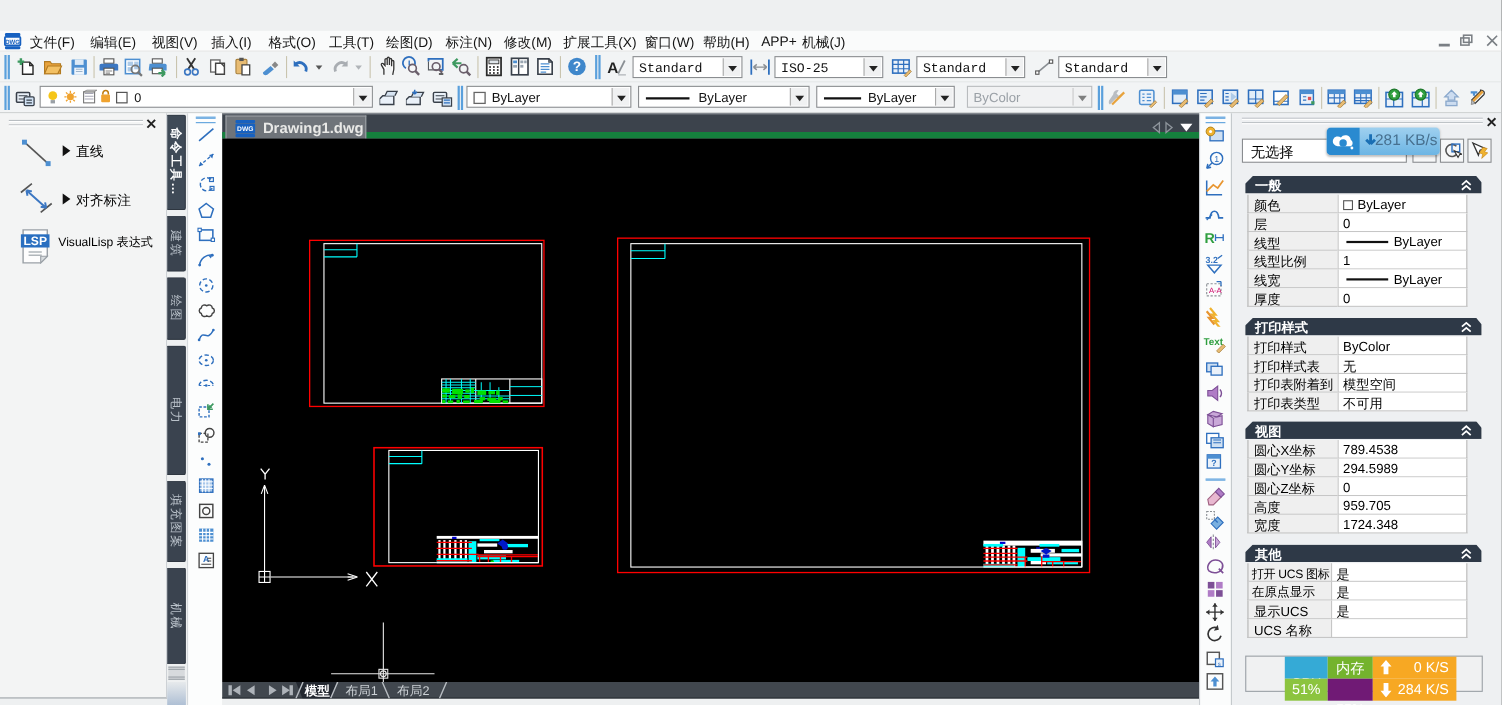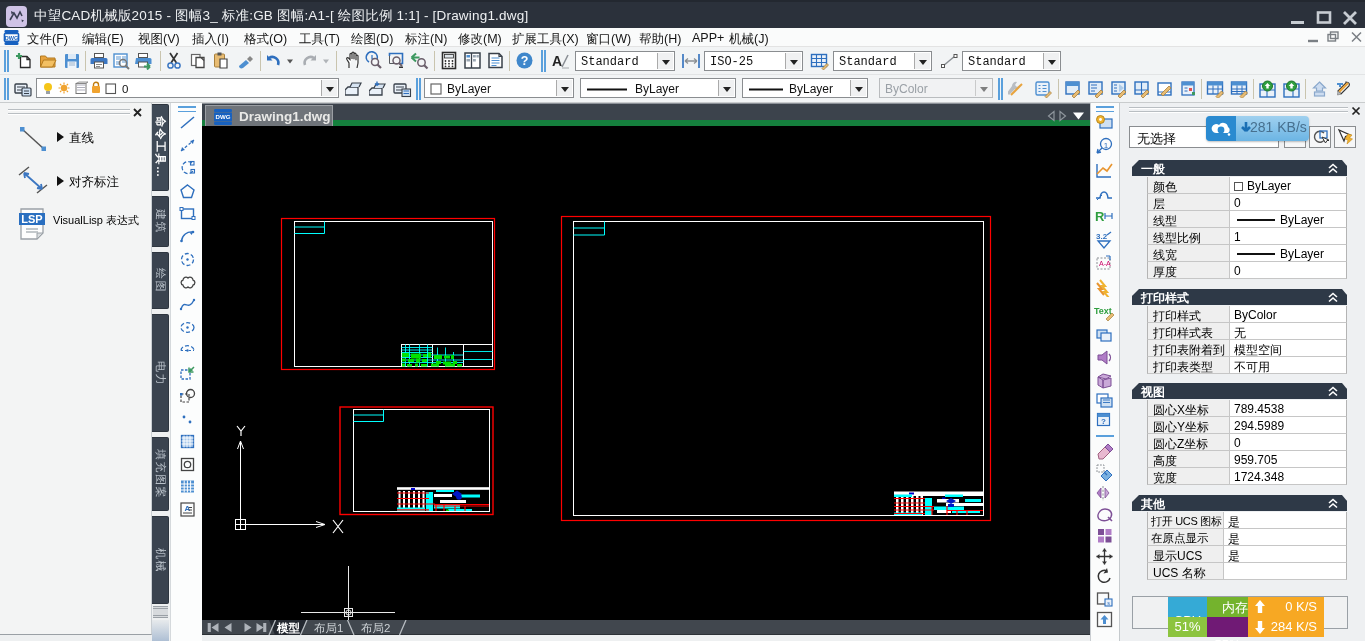--- a/index.html
+++ b/index.html
@@ -32,41 +32,28 @@
 #canvas{position:absolute;left:202px;top:126px;width:888px;height:494px;background:#000}
 #layoutbar{position:absolute;left:202px;top:620px;width:888px;height:15px;background:#41474e;border-bottom:1px solid #2c3136}
 #bottomstrip{position:absolute;left:202px;top:636px;width:888px;height:5px;background:#eef0f1}
 .ltab{position:absolute;top:0;height:15px;color:#ccd1d5;font-size:11.5px;padding-top:1px}
 
 #righttb{position:absolute;left:1090px;top:103px;width:29px;height:538px;background:#fbfcfc;border-left:1px solid #caced2}
 
 #props{position:absolute;left:1119px;top:103px;width:246px;height:538px;background:#eef0f2;border-left:1px solid #c5cacd}
 .sechead{position:absolute;left:12px;width:215px;height:16px;background:#2e3947;color:#fff;font-size:12px;font-weight:bold;clip-path:polygon(7px 0,calc(100% - 5px) 0,100% 6px,100% 100%,0 100%,0 7px);box-shadow:0 2px 2px rgba(0,0,0,0.3)}
 .sechead .chev{position:absolute;right:8px;top:1px;font-size:11px;font-weight:bold;color:#fff}
-.prow{position:absolute;left:27px;width:216px;height:17px;font-size:12px;color:#000}
+.prow{position:absolute;left:14px;width:216px;height:17px;font-size:12px;color:#000}
 .plab{position:absolute;left:0;top:0;width:82px;height:17px;background:#efefef;border-left:1px solid #b4b4b4;border-bottom:1px solid #c6c6c6;padding:2px 0 0 5px}
 .pval{position:absolute;left:82px;top:0;width:118px;height:17px;background:#fff;border-left:1px solid #c6c6c6;border-right:1px solid #b4b4b4;border-bottom:1px solid #c6c6c6;padding:2px 0 0 4px}
 .icon{position:absolute}
 </style>
 </head>
 <body>
 <div id="page">
-  <div id="titlebar">
-    <div id="appicon"><svg width="21" height="21" viewBox="0 0 21 21">
-          <path d="M4 14 L8 7 L11 12 L14 6 L16 10" fill="none" stroke="#3a3f52" stroke-width="1.6"></path>
-          <path d="M5 5 l3 1.5 l-2.5 2z" fill="#3a3f52"></path>
-          <path d="M15.5 13.5 l2.5 1 l-2 1.8z" fill="#3a3f52"></path>
-        </svg></div>
-    <div class="ttl">中望CAD机械版2015 - 图幅3_  标准:GB 图幅:A1-[ 绘图比例 1:1] - [Drawing1.dwg]</div>
-    <svg class="icon" style="left:1288px;top:8px" width="74" height="16" viewBox="0 0 74 16">
-        <path d="M3 12.5 h13" stroke="#c7ccd2" stroke-width="3"></path>
-        <rect x="30" y="2.5" width="12" height="10" fill="none" stroke="#c7ccd2" stroke-width="2.6"></rect>
-        <path d="M56 2 L68 14 M68 2 L56 14" stroke="#c7ccd2" stroke-width="2.8"></path>
-      </svg>
-  </div>
   <div id="menubar">
     <svg class="icon" style="left:3px;top:2px" width="17" height="15" viewBox="0 0 23 20">
         <rect x="2" y="0" width="19" height="3.8" rx="1.6" fill="#1761c0"></rect>
         <rect x="2" y="4.6" width="19" height="10.4" rx="1" fill="none" stroke="#1761c0" stroke-width="2.2"></rect>
         <text x="11.5" y="12.8" font-size="7.5" font-weight="bold" fill="#1761c0" text-anchor="middle" font-family="Liberation Sans">DWG</text>
         <rect x="2" y="16.2" width="19" height="3.8" rx="1.6" fill="#1761c0"></rect>
       </svg>
     <div class="mi" style="left:27px">文件(F)</div>
     <div class="mi" style="left:82px">编辑(E)</div>
     <div class="mi" style="left:138px">视图(V)</div>
@@ -929,21 +916,21 @@
         <circle cx="19" cy="14.5" r="1.3" fill="#fff"></circle>
       </svg>
     <svg style="position:absolute;left:34px;top:5px" width="12" height="15" viewBox="0 0 12 15">
         <path d="M6 1 v9 m0 0 l-4-4 m4 4 l4-4" stroke="#1a6fb4" stroke-width="2.6" fill="none"></path>
       </svg>
     <div style="position:absolute;left:44px;top:3px;font-size:14px;color:#47708f;white-space:nowrap">281 KB/s</div>
   </div>
 
   <div style="position:absolute;left:1168px;top:597px;width:156px;height:40px;font-size:13px;color:#fff">
     <div style="position:absolute;left:0;top:0;width:39px;height:20px;background:#35aad6;text-align:center;padding-top:16px">CPU</div>
-    <div style="position:absolute;left:39px;top:0;width:41px;height:20px;background:#74b32d;text-align:right;padding-top:2px">内存</div>
+    <div style="position:absolute;left:39px;top:0;width:41px;height:20px;background:#74b32d;text-align:center;padding-top:2px">内存</div>
     <div style="position:absolute;left:80px;top:0;width:76px;height:20px;background:#f7a823">
         <svg style="position:absolute;left:6px;top:3px" width="12" height="14" viewBox="0 0 12 14">
           <path d="M6 0 L11 6 H8.2 V13 H3.8 V6 H1z" fill="#fff"></path>
         </svg>
         <span style="position:absolute;right:7px;top:2px">0 K/S</span>
       </div>
     <div style="position:absolute;left:0;top:20px;width:39px;height:20px;background:#8cc43f;text-align:center;padding-top:2px">51%</div>
     <div style="position:absolute;left:39px;top:20px;width:41px;height:20px;background:#701a75;text-align:center;padding-top:20px">55%</div>
     <div style="position:absolute;left:80px;top:20px;width:76px;height:20px;background:#f7a823">
         <svg style="position:absolute;left:6px;top:3px" width="12" height="14" viewBox="0 0 12 14">

